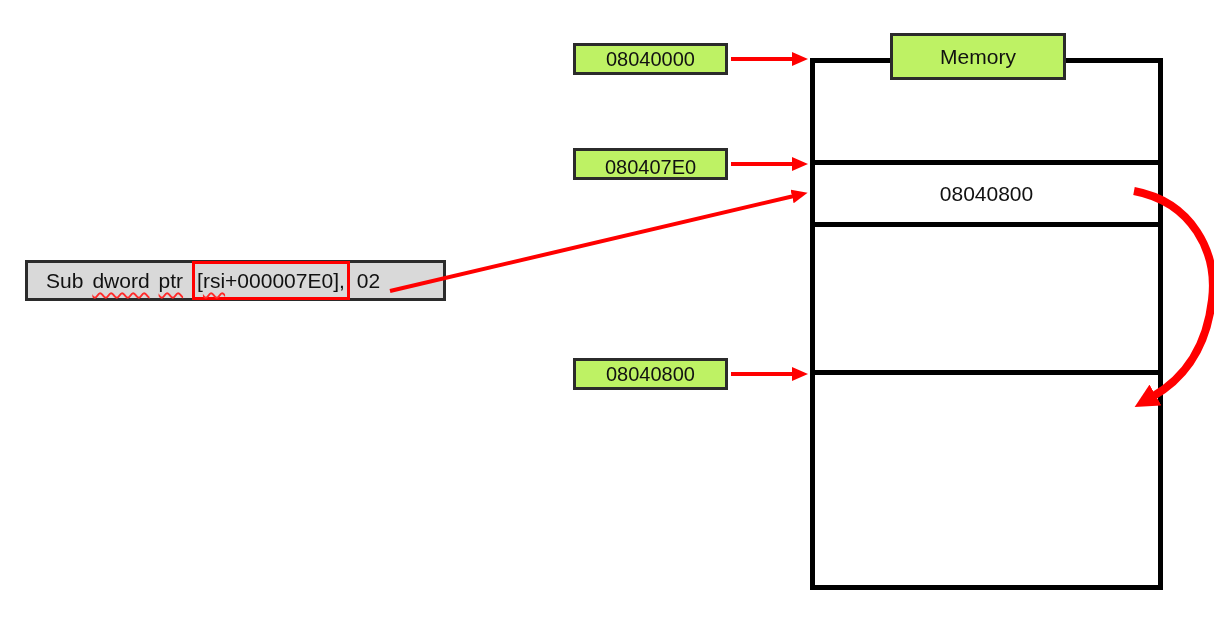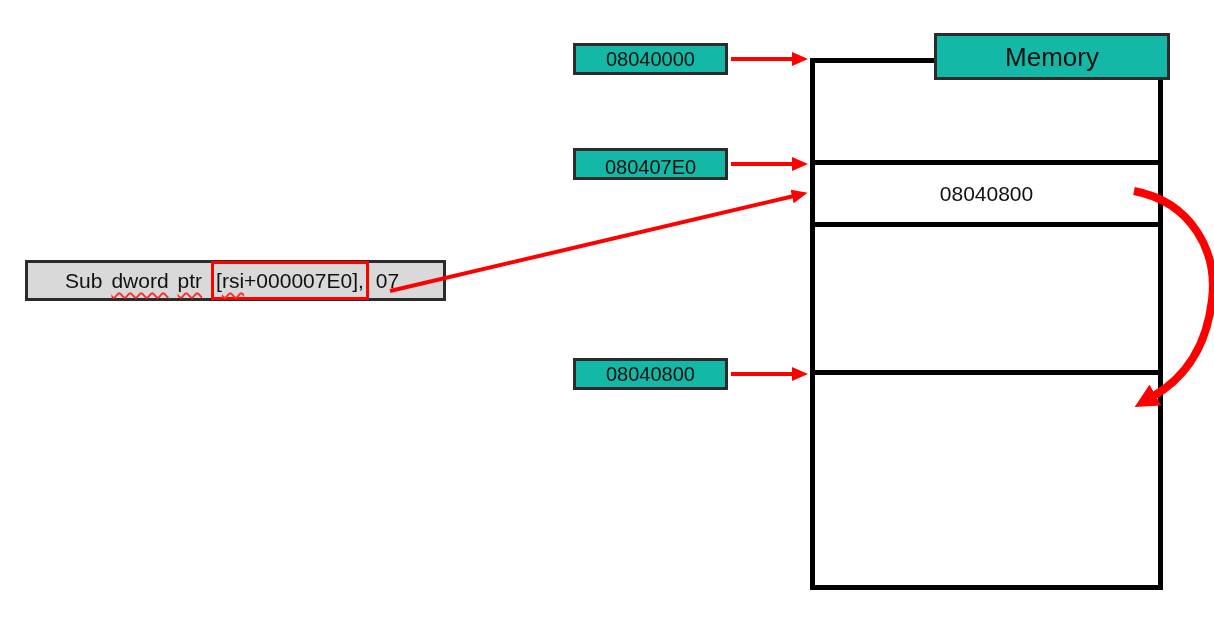--- a/index.html
+++ b/index.html
@@ -14,21 +14,21 @@
     height: 626px;
     background: #ffffff;
     overflow: hidden;
     color: #0a0a0a;
   }
 
   
   .gray-box {
     position: absolute;
     box-sizing: border-box;
-    background: #14b8a6;
+    background: #bef264;
     border: 3px solid #2b2b2b;
     display: flex;
     align-items: center;
     justify-content: center;
     font-size: 20px;
     line-height: 1;
     color: #111111;
   }
   .addr-box { left: 573px; width: 155px; height: 32px; }
   #addr-1 { top: 43px; }
@@ -59,40 +59,39 @@
   .mem-row.r1 { height: 102px; }
   .mem-row.r2 { height: 62px; }
   .mem-row.r3 { height: 148px; }
   .mem-row.r4 { height: 65px; }
   .mem-row.r5 { height: 145px; border-bottom: none; }
 
   .mem-title {
     position: absolute;
     left: 890px;
     top: 33px;
-    width: 236px;
+    width: 176px;
     height: 47px;
-    font-size: 26px;
+    font-size: 21px;
     z-index: 2;
-    margin-left: 44px;
   }
 
   
   .instr {
     position: absolute;
     left: 25px;
     top: 260px;
     width: 421px;
     height: 41px;
     box-sizing: border-box;
     background: #d9d9d9;
     border: 3px solid #2b2b2b;
     display: flex;
     align-items: center;
-    padding-left: 37px;
+    padding-left: 18px;
     font-size: 21px;
     line-height: 1;
     color: #111111;
     white-space: pre;
   }
   .instr .w { margin-right: 9px; }
   .sq {
     text-decoration-line: underline;
     text-decoration-style: wavy;
     text-decoration-color: #ff2a2a;
@@ -124,21 +123,21 @@
 
   <div class="instr">
     <span class="w">Sub</span>
     <span class="w sq">dword</span>
     <span class="w sq">ptr</span>
     <span class="op-frame">
       <span>[</span>
       <span class="sq">rsi</span>
       <span>+000007E0],</span>
     </span>
-    <span class="imm">07</span>
+    <span class="imm">02</span>
   </div>
 
   <div class="gray-box addr-box" id="addr-1">
     <span>08040000</span>
   </div>
   <div class="gray-box addr-box" id="addr-2">
     <span>080407E0</span>
   </div>
   <div class="gray-box addr-box" id="addr-3">
     <span>08040800</span>

